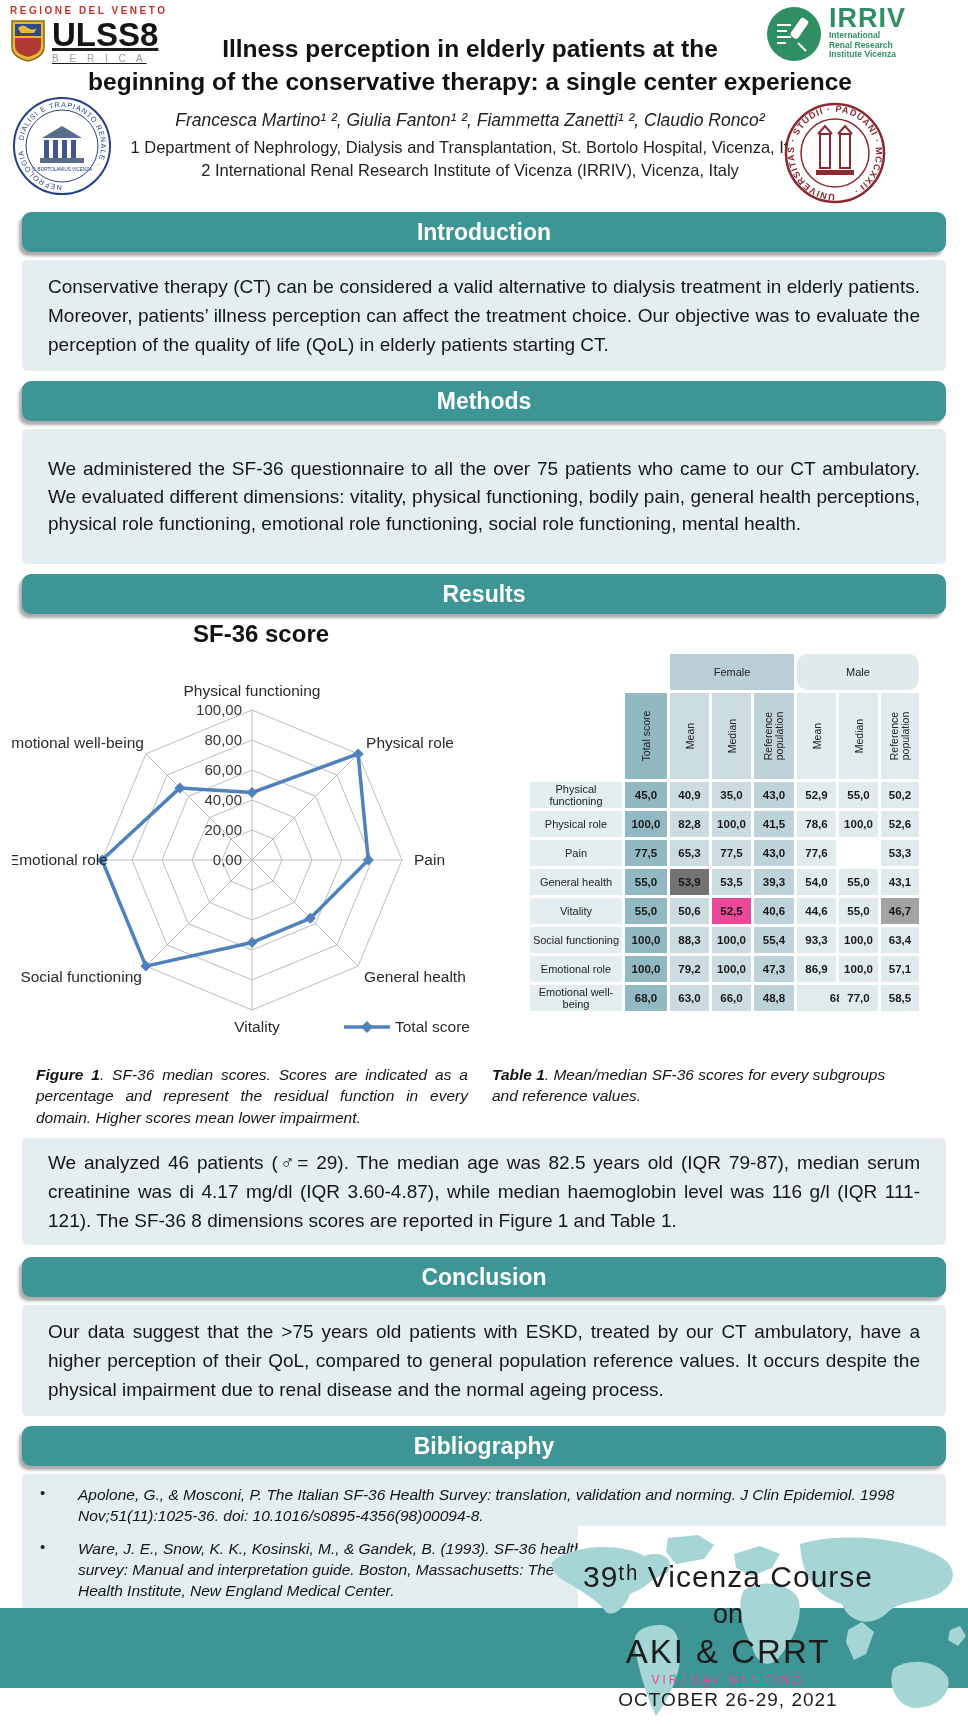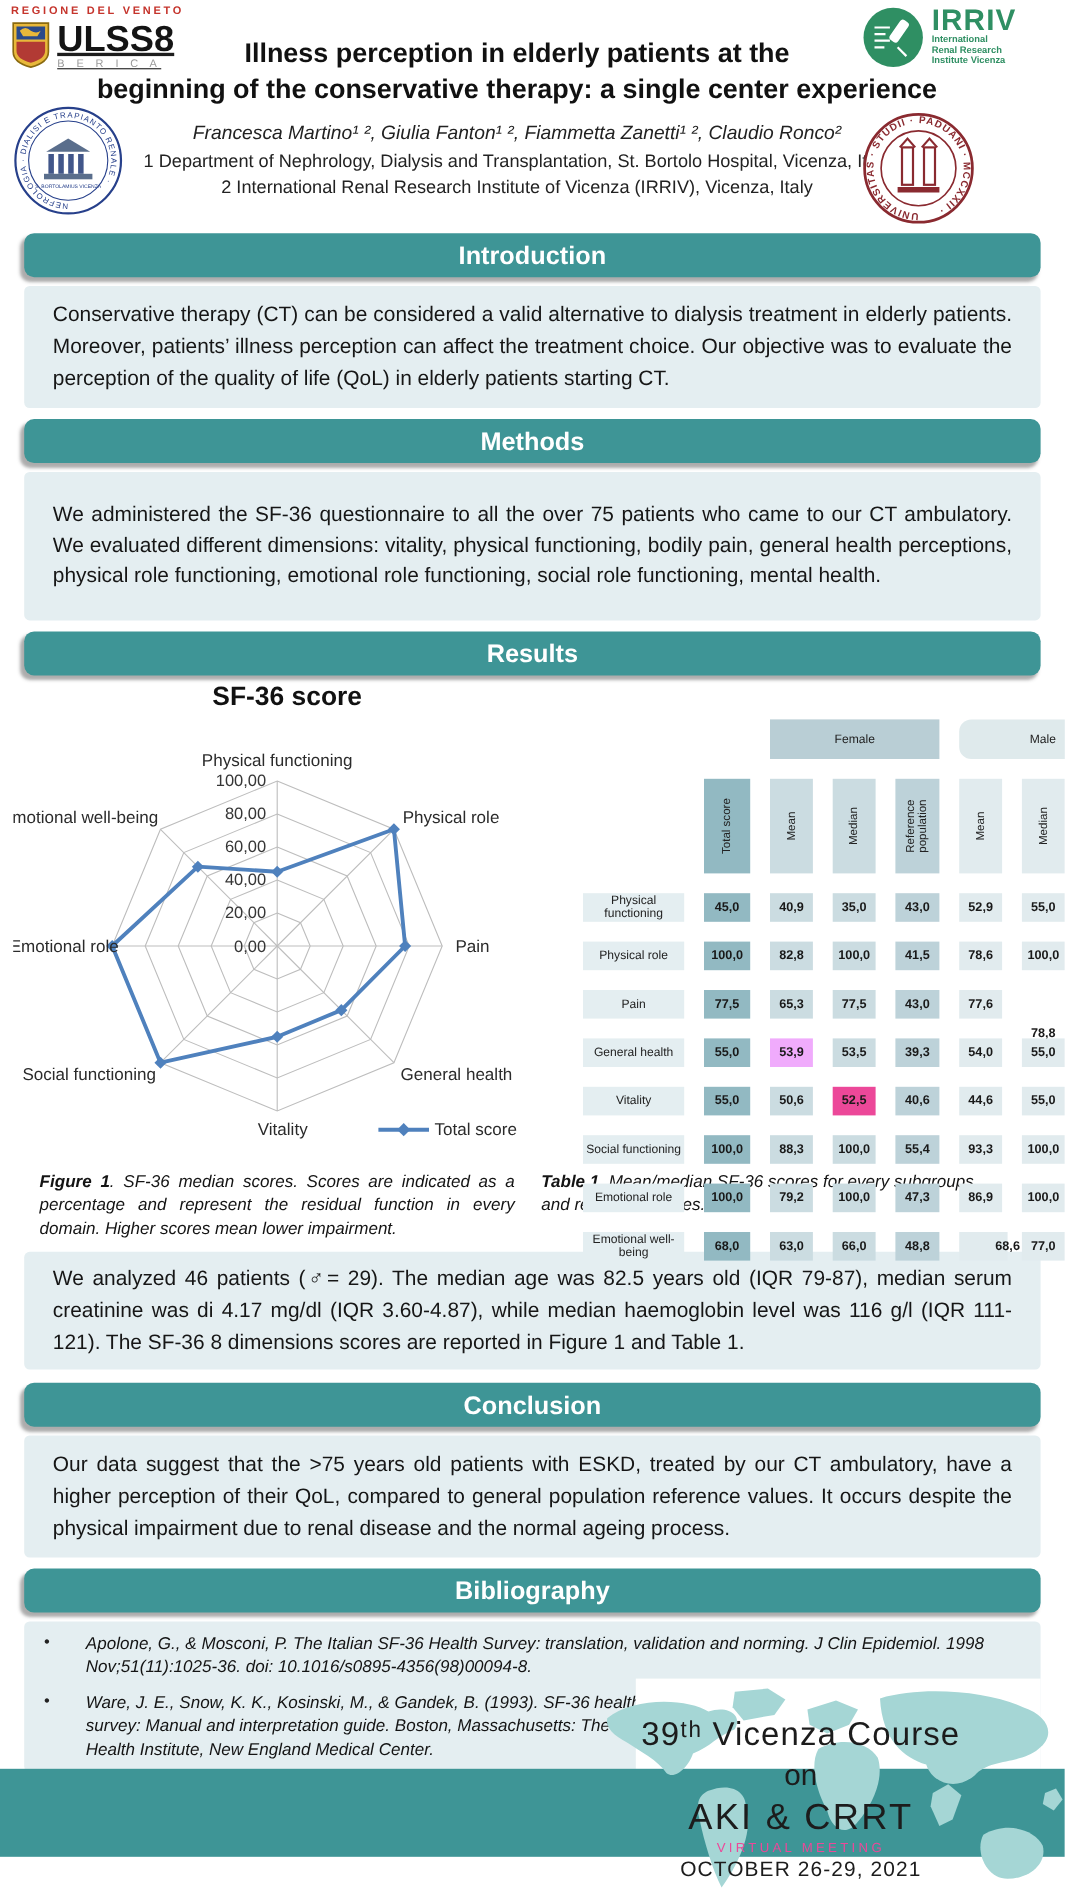--- a/index.html
+++ b/index.html
@@ -13,21 +13,21 @@
   .regione { position:absolute; left:10px; top:5px; color:#c5342c; font-size:10px; font-weight:bold; letter-spacing:2.5px; }
   .ulss-row { position:absolute; left:10px; top:18px; display:flex; align-items:center; gap:6px;text-decoration:underline; }
   .ulss-text .ulss { font-size:33px; font-weight:bold; color:#141414; line-height:34px; }
   .ulss-text .berica { font-size:10px; color:#9a9a9a; letter-spacing:4px; margin-top:1px; }
   .neph-seal { position:absolute; left:12px; top:96px; }
   .title-block { position:absolute; left:70px; top:32px; width:800px; text-align:center; }
   .title-line { font-size:24.5px; font-weight:bold; color:#111; line-height:33px; }
   .authors { position:absolute; left:110px; top:110px; width:720px; text-align:center; font-style:italic; font-size:17.5px; color:#222; }
   .affil { position:absolute; left:70px; width:800px; text-align:center; font-size:16.5px; color:#222; }
   .affil1 { top:138px; } .affil2 { top:161px; }
-  .irriv-block { position:absolute; right:44px; top:5px; display:flex; gap:6px; align-items:flex-start; }
+  .irriv-block { position:absolute; right:62px; top:5px; display:flex; gap:6px; align-items:flex-start; }
   .irriv-texts .acr { font-size:27px; font-weight:bold; color:#2f8f63; letter-spacing:1px; line-height:26px; }
   .irriv-texts .sub { font-size:8.5px; font-weight:bold; color:#2f8f63; line-height:9.5px; }
   .padua-seal { position:absolute; right:82px; top:102px; }
   
   .banner {
     margin:10px 22px 0 22px; height:40px; background:#3e9596; border-radius:9px;
     color:#fff; font-size:23px; font-weight:bold; text-align:center; line-height:40px;
     box-shadow:-3px 4px 3px rgba(70,70,70,.45);
   }
   .tbox {
@@ -36,21 +36,21 @@
   }
   .tbox.methods { padding:26px 26px; line-height:27.5px; }
   .tbox.results { margin-top:10px; padding:10px 26px; }
   
   .results-area { position:relative; height:444px; }
   .chart-title { position:absolute; left:193px; top:6px; font-size:24px; font-weight:bold; color:#111; }
   #radar-svg { position:absolute; left:12px; top:34px; }
   
   .sf-table { position:absolute; left:530px; top:40px; width:392px; display:grid;
     grid-template-columns:92px 42px 39px 39px 40px 39px 39px 38px;
-    grid-template-rows:36px 86px repeat(8,26px); gap:18px; }
+    grid-template-rows:36px 86px repeat(8,26px); gap:3px; }
   .sf-table div { display:flex; align-items:center; justify-content:center; }
   .gh { font-size:11px; color:#222; }
   .colh { position:relative; font-size:10.5px; color:#222; }
   .colh span { position:absolute; left:50%; top:50%; width:84px; transform:translate(-50%,-50%) rotate(-90deg); text-align:center; line-height:11px; }
   .rowlab { font-size:11px; color:#222; text-align:center; line-height:12px; }
   .cellv { font-size:11.5px; font-weight:bold; color:#191919; }
   
   .captions { display:flex; margin:6px 0 0 36px; }
   .cap { font-size:15.5px; font-style:italic; color:#141414; line-height:21.5px; }
   .cap b { font-weight:bold; }
@@ -243,21 +243,21 @@
       <div class="rowlab" style="background: rgb(228, 238, 241); grid-area: 5 / 1;">Pain</div>
       <div class="cellv" style="background: rgb(146, 185, 194); grid-area: 5 / 2;">77,5</div>
       <div class="cellv" style="background: rgb(203, 220, 225); grid-area: 5 / 3;">65,3</div>
       <div class="cellv" style="background: rgb(203, 220, 225); grid-area: 5 / 4;">77,5</div>
       <div class="cellv" style="background: rgb(189, 210, 217); grid-area: 5 / 5;">43,0</div>
       <div class="cellv" style="background: rgb(225, 235, 238); grid-area: 5 / 6;">77,6</div>
       <div class="cellv" style="background: #d946ef; grid-area: 5 / 7; margin-top: 40px;">78,8</div>
       <div class="cellv" style="background: rgb(225, 235, 238); grid-area: 5 / 8;">53,3</div>
       <div class="rowlab" style="background: rgb(228, 238, 241); grid-area: 6 / 1;">General health</div>
       <div class="cellv" style="background: rgb(146, 185, 194); grid-area: 6 / 2;">55,0</div>
-      <div class="cellv" style="background: #f0abfc; grid-area: 6 / 3;">53,9</div>
+      <div class="cellv" style="background: #737373; grid-area: 6 / 3;">53,9</div>
       <div class="cellv" style="background: rgb(203, 220, 225); grid-area: 6 / 4;">53,5</div>
       <div class="cellv" style="background: rgb(189, 210, 217); grid-area: 6 / 5;">39,3</div>
       <div class="cellv" style="background: rgb(225, 235, 238); grid-area: 6 / 6;">54,0</div>
       <div class="cellv" style="background: rgb(225, 235, 238); grid-area: 6 / 7;">55,0</div>
       <div class="cellv" style="background: rgb(225, 235, 238); grid-area: 6 / 8;">43,1</div>
       <div class="rowlab" style="background: rgb(228, 238, 241); grid-area: 7 / 1;">Vitality</div>
       <div class="cellv" style="background: rgb(146, 185, 194); grid-area: 7 / 2;">55,0</div>
       <div class="cellv" style="background: rgb(203, 220, 225); grid-area: 7 / 3;">50,6</div>
       <div class="cellv" style="background: #ec4899; grid-area: 7 / 4;">52,5</div>
       <div class="cellv" style="background: rgb(189, 210, 217); grid-area: 7 / 5;">40,6</div>

